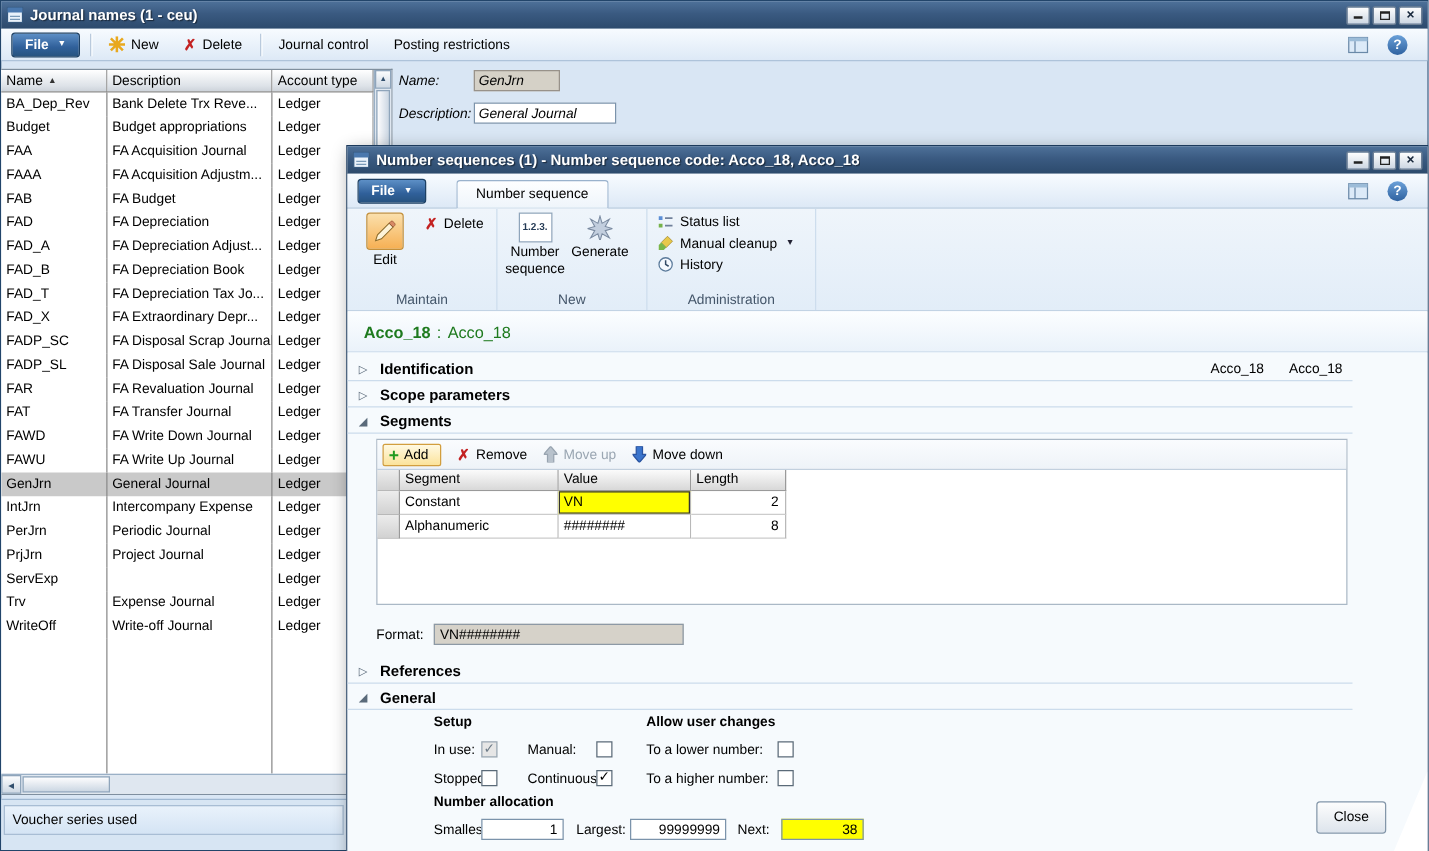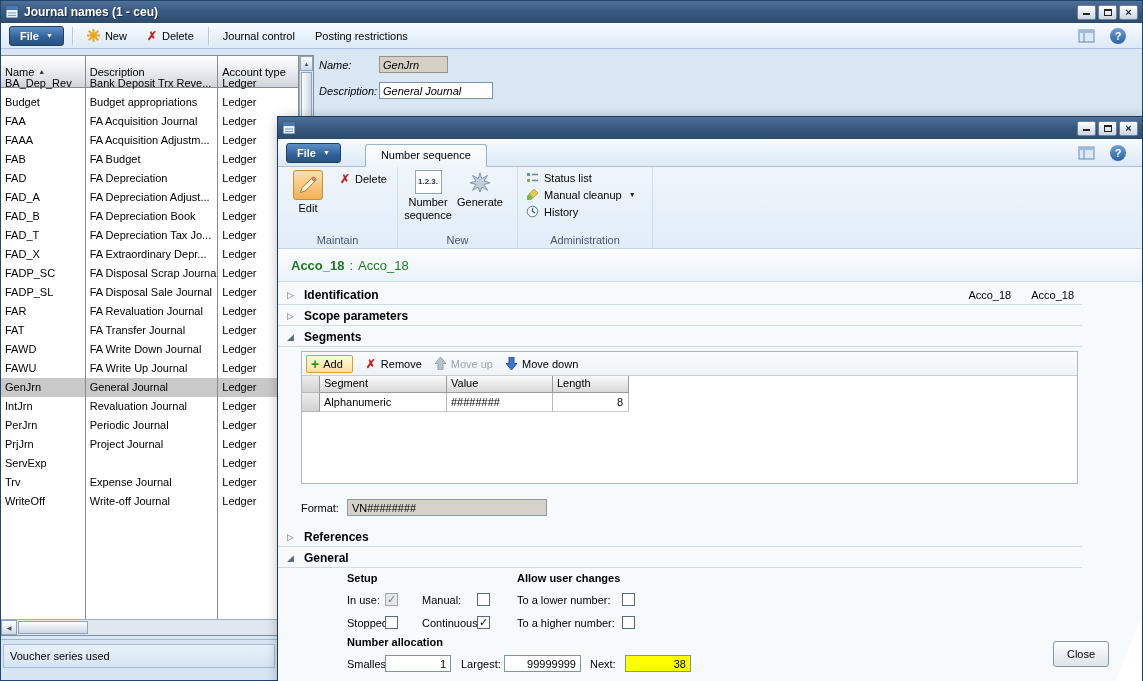--- a/index.html
+++ b/index.html
@@ -53,21 +53,21 @@
   .xred { color: #c32222; font-weight: bold; font-size: 12px; line-height: 1; }
 
   
   .bgwin { left: 0; top: 0; width: 1143px; height: 681px; background: #d9e6f4; border: 1px solid #22456a; z-index: 1; }
   .bg-content { position: relative; flex: 1; }
 
   .jgrid {
     position: absolute; left: 0; top: 6px; width: 313px; bottom: 44px; background: #fff;
     border: 1px solid #7f8f9f; border-left: none;
   }
-  .jgrid-header { position: absolute; top: 0; left: 0; right: 14px; height: 32px; display: flex; }
+  .jgrid-header { position: absolute; top: 0; left: 0; right: 14px; height: 18px; display: flex; }
   .jh {
     display: flex; align-items: center; padding: 0 4px; font-size: 11px;
     background: linear-gradient(#ffffff, #dde2e8 75%, #cdd3da);
     border-right: 1px solid #8a8a8a; border-bottom: 1px solid #8a8a8a;
   }
   .sortarr { font-size: 7px; margin-left: 4px; color: #333; }
   .w-name { width: 85px; } .w-desc { width: 133px; } .w-type { width: 81px; }
   .jgrid-rows { position: absolute; top: 18px; bottom: 16px; left: 0; right: 14px; display: flex; flex-direction: column; overflow: hidden; }
   .jrows-list { display: flex; flex-direction: column; flex: none; }
   .jrow { display: flex; height: 19px; flex: none; }
@@ -230,21 +230,21 @@
             <span>Name</span>
             <span class="sortarr">▲</span>
           </span>
           <span class="jh w-desc">Description</span>
           <span class="jh w-type">Account type</span>
         </div>
         <div class="jgrid-rows">
           <div class="jrows-list">
               <div class="jrow">
                 <div class="jcell c-name">BA_Dep_Rev</div>
-                <div class="jcell c-desc">Bank Deposit Trx Reve...</div>
+                <div class="jcell c-desc">Bank Delete Trx Reve...</div>
                 <div class="jcell c-type">Ledger</div>
               </div>
               <div class="jrow">
                 <div class="jcell c-name">Budget</div>
                 <div class="jcell c-desc">Budget appropriations</div>
                 <div class="jcell c-type">Ledger</div>
               </div>
               <div class="jrow">
                 <div class="jcell c-name">FAA</div>
                 <div class="jcell c-desc">FA Acquisition Journal</div>
@@ -315,21 +315,21 @@
                 <div class="jcell c-desc">FA Write Up Journal</div>
                 <div class="jcell c-type">Ledger</div>
               </div>
               <div class="jrow selected">
                 <div class="jcell c-name">GenJrn</div>
                 <div class="jcell c-desc">General Journal</div>
                 <div class="jcell c-type">Ledger</div>
               </div>
               <div class="jrow">
                 <div class="jcell c-name">IntJrn</div>
-                <div class="jcell c-desc">Revaluation Journal</div>
+                <div class="jcell c-desc">Intercompany Expense</div>
                 <div class="jcell c-type">Ledger</div>
               </div>
               <div class="jrow">
                 <div class="jcell c-name">PerJrn</div>
                 <div class="jcell c-desc">Periodic Journal</div>
                 <div class="jcell c-type">Ledger</div>
               </div>
               <div class="jrow">
                 <div class="jcell c-name">PrjJrn</div>
                 <div class="jcell c-desc">Project Journal</div>
@@ -392,20 +392,21 @@
   <div class="window fgwin">
     <div class="titlebar">
       <span class="appicon">
         <svg width="14" height="14">
             <rect x="1" y="1" width="12" height="12" fill="#eaf2fb" stroke="#35587e"></rect>
             <rect x="1" y="1" width="12" height="4" fill="#4a78ae"></rect>
             <line x1="3" y1="8" x2="11" y2="8" stroke="#7a9ab8"></line>
             <line x1="3" y1="10.5" x2="11" y2="10.5" stroke="#7a9ab8"></line>
           </svg>
       </span>
+      <span class="title">Number sequences (1) - Number sequence code: Acco_18, Acco_18</span>
       <span class="winbtns">
         <span class="winbtn">
             <span class="glyph-min"></span>
           </span>
         <span class="winbtn">
             <span class="glyph-max"></span>
           </span>
         <span class="winbtn">
             <span>×</span>
           </span>
@@ -562,20 +563,26 @@
 
         <div class="seggrid">
           <div class="segrow seghead">
             <span class="selcol sh"></span>
             <span class="sh col-seg">Segment</span>
             <span class="sh col-val">Value</span>
             <span class="sh col-len">Length</span>
           </div>
           <div class="segrow">
             <span class="selcol"></span>
+            <span class="sc col-seg">Constant</span>
+            <span class="sc col-val vn">VN</span>
+            <span class="sc col-len num">2</span>
+          </div>
+          <div class="segrow">
+            <span class="selcol"></span>
             <span class="sc col-seg">Alphanumeric</span>
             <span class="sc col-val">########</span>
             <span class="sc col-len num">8</span>
           </div>
         </div>
       </div>
 
       <div class="format-row">
         <span>Format:</span>
         <span class="format-field">VN########</span>

